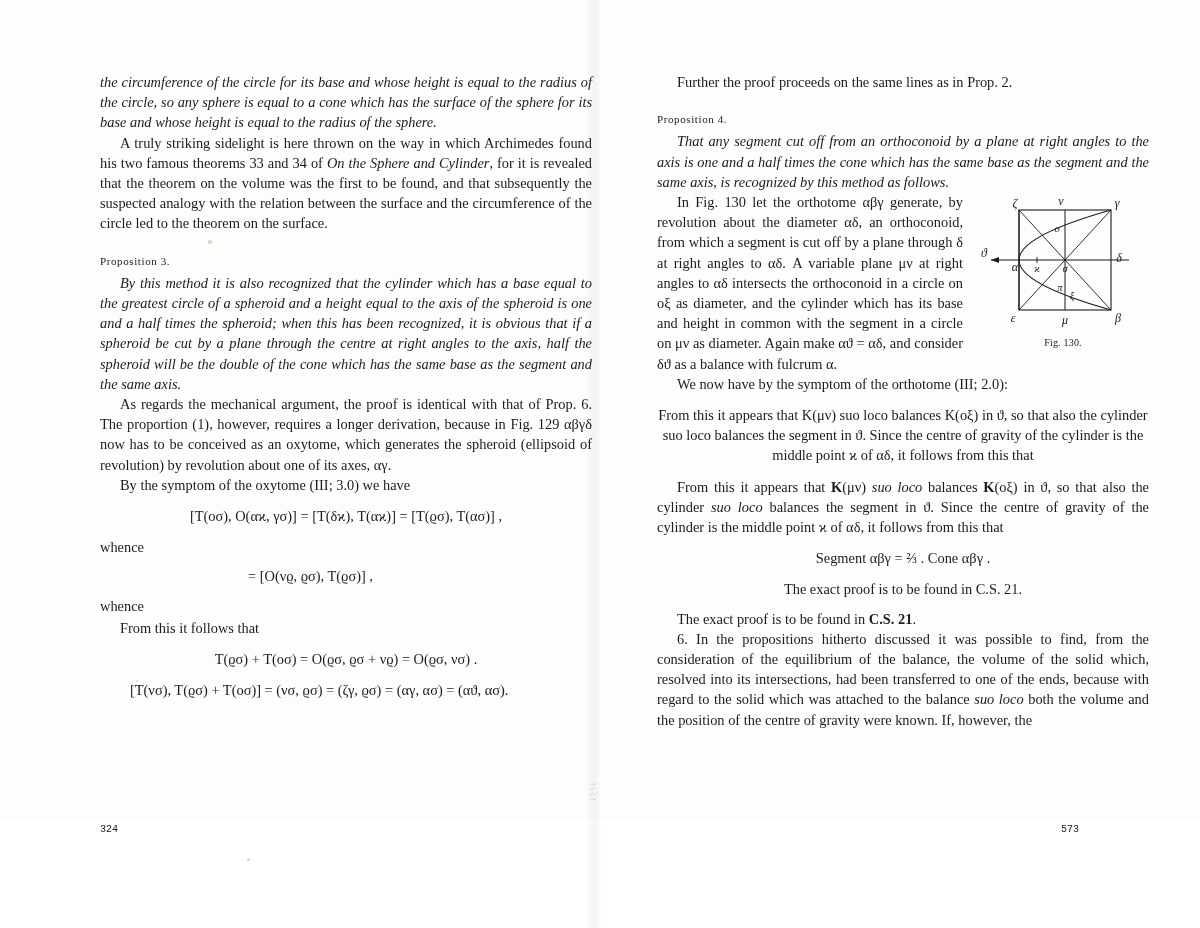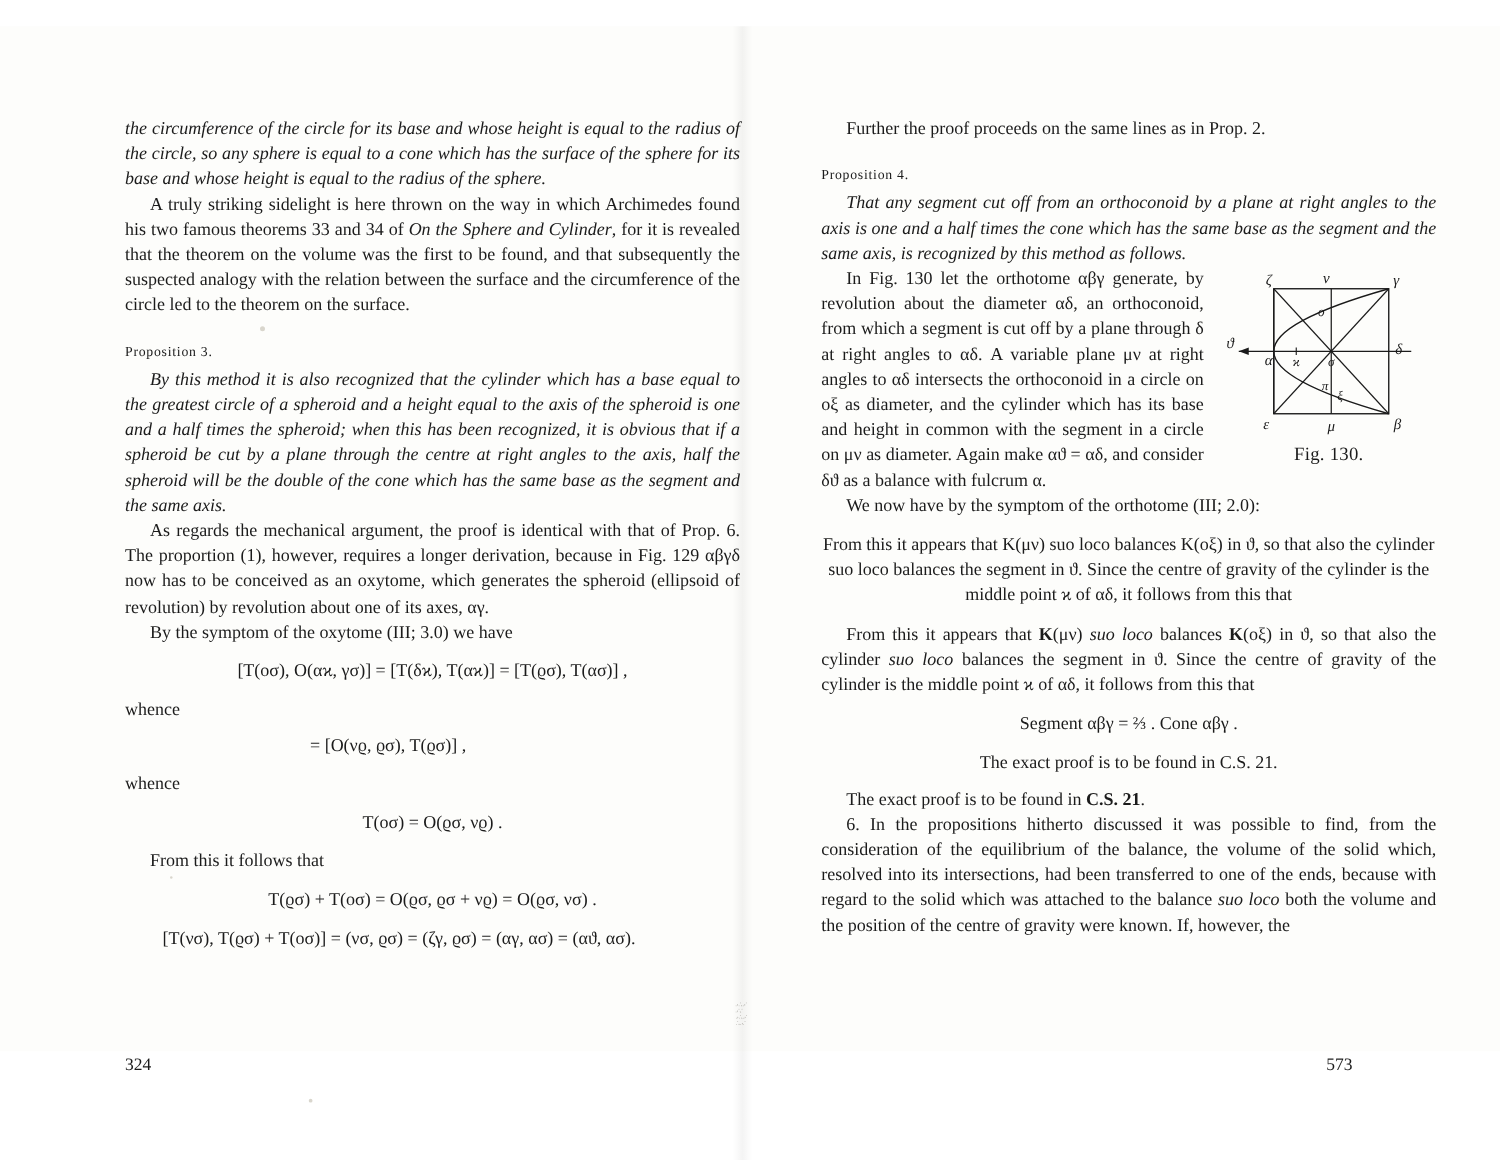--- a/index.html
+++ b/index.html
@@ -12,21 +12,20 @@
     height: 928px;
     font-family: "Liberation Serif", serif;
     color: #1b1b1b;
     overflow: hidden;
   }
   .page {
     position: relative;
     width: 1200px;
     height: 820px;
     background: #fdfdfb;
-    margin-top: 21px;
   }
   
   .gutter {
     position: absolute;
     left: 586px;
     top: 0;
     width: 16px;
     height: 928px;
     background: linear-gradient(to right, rgba(0,0,0,0.00), rgba(0,0,0,0.045), rgba(0,0,0,0.00));
     pointer-events: none;
@@ -109,40 +108,41 @@
     left: 0;
     top: 0;
   }
   .row-whence .body {
     text-align: center;
   }
   b, .bold { font-weight: bold; }
 
   .folio {
     position: absolute;
-    font-size: 14px;
+    font-size: 10px;
+    font-family: Liberation Mono, monospace;
   }
   .folio-left  { left: 100px;  top: 824px; }
   .folio-right { left: 1061px; top: 824px; }
 
   
   .figure {
     float: right;
     width: 172px;
     margin: 4px 0 4px 14px;
     text-align: center;
   }
   .fig-box {
     position: relative;
     width: 168px;
     height: 132px;
   }
   .fig-cap {
     margin-top: 5px;
-    font-size: 15px;
+    font-size: 10px;
     letter-spacing: 0.2px;
   }
   .fig-box svg { display: block; }
   .glyph {
     font-family: "Liberation Serif", serif;
     font-style: italic;
     font-size: 12px;
     fill: #1b1b1b;
   }
   .glyph-sm {
@@ -183,21 +183,20 @@
 
     <p class="eq">[T(οσ), O(αϰ, γσ)] = [T(δϰ), T(αϰ)] = [T(ϱσ), T(ασ)] ,</p>
 
     <p class="whence">whence</p>
 
 
     <p class="eq-l2" style="padding-left:148px;">= [O(νϱ, ϱσ), T(ϱσ)] ,</p>
 
     <p class="whence">whence</p>
 
-    <p class="eq">T(οσ) = O(ϱσ, νϱ) .</p>
 
     <p>From this it follows that</p>
 
     <p class="eq">T(ϱσ) + T(οσ) = O(ϱσ, ϱσ + νϱ) = O(ϱσ, νσ) .</p>
 
 
     <p class="eq-l3">[T(νσ), T(ϱσ) + T(οσ)] = (νσ, ϱσ) = (ζγ, ϱσ) = (αγ, ασ) = (αϑ, ασ).</p>
 
   </div>
 

